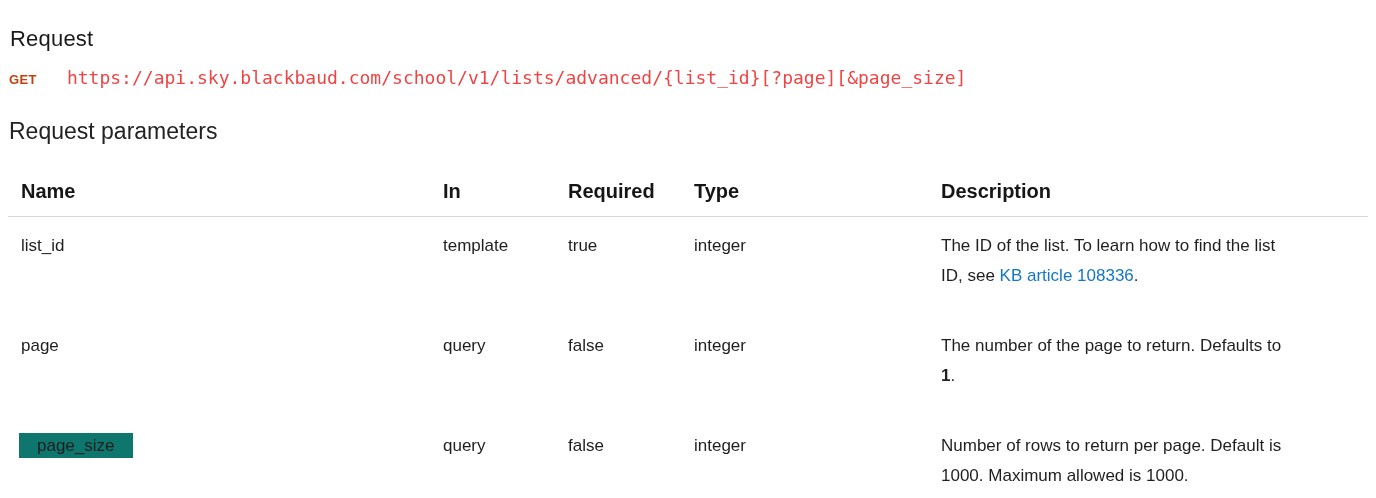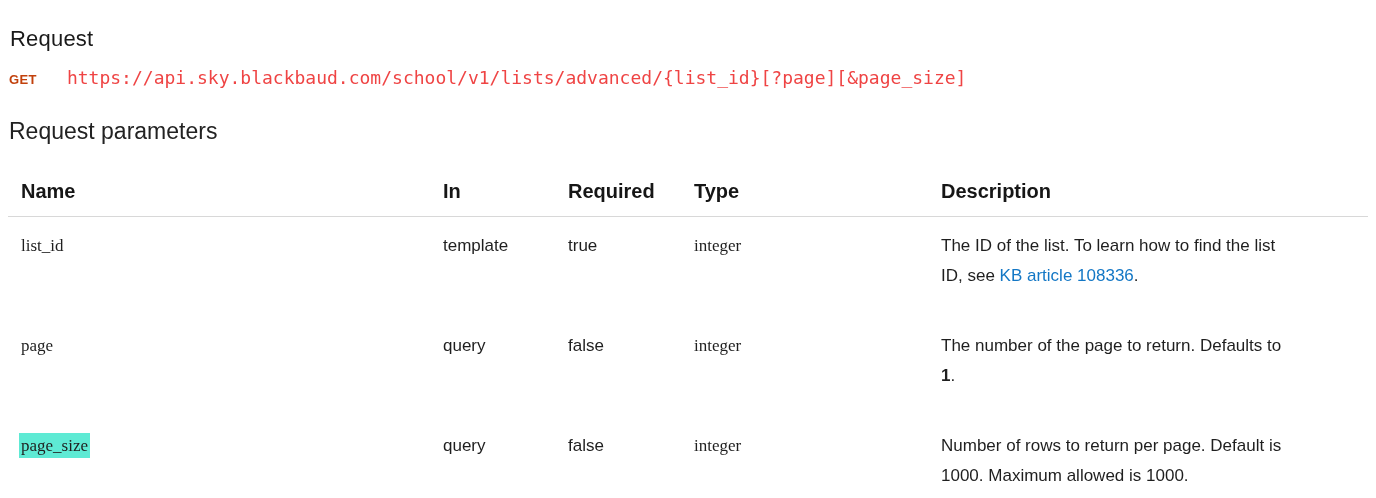--- a/index.html
+++ b/index.html
@@ -70,32 +70,32 @@
     padding-left: 13px;
   }
   table.params td {
     vertical-align: top;
     font-size: 17px;
     color: #1f1f1f;
     line-height: 30px;
     padding: 14px 0 26px 0;
   }
   .mono {
-    font-family: Liberation Serif, serif;
+    font-family: Liberation Sans, sans-serif;
     font-size: 17px;
   }
   .desc .line { display: block; }
   a.kb-link {
     color: #1377c5;
     text-decoration: none;
     cursor: pointer;
   }
   .hl {
-    background: #5eead4;
-    padding: 3px 2px;
+    background: #0f766e;
+    padding: 3px 18px;
     margin-left: -2px;
   }
   .bold { font-weight: 700; }
 </style>
 </head>
 <body>
 
 <div class="page">
 
   <h1 class="title">Request</h1>

